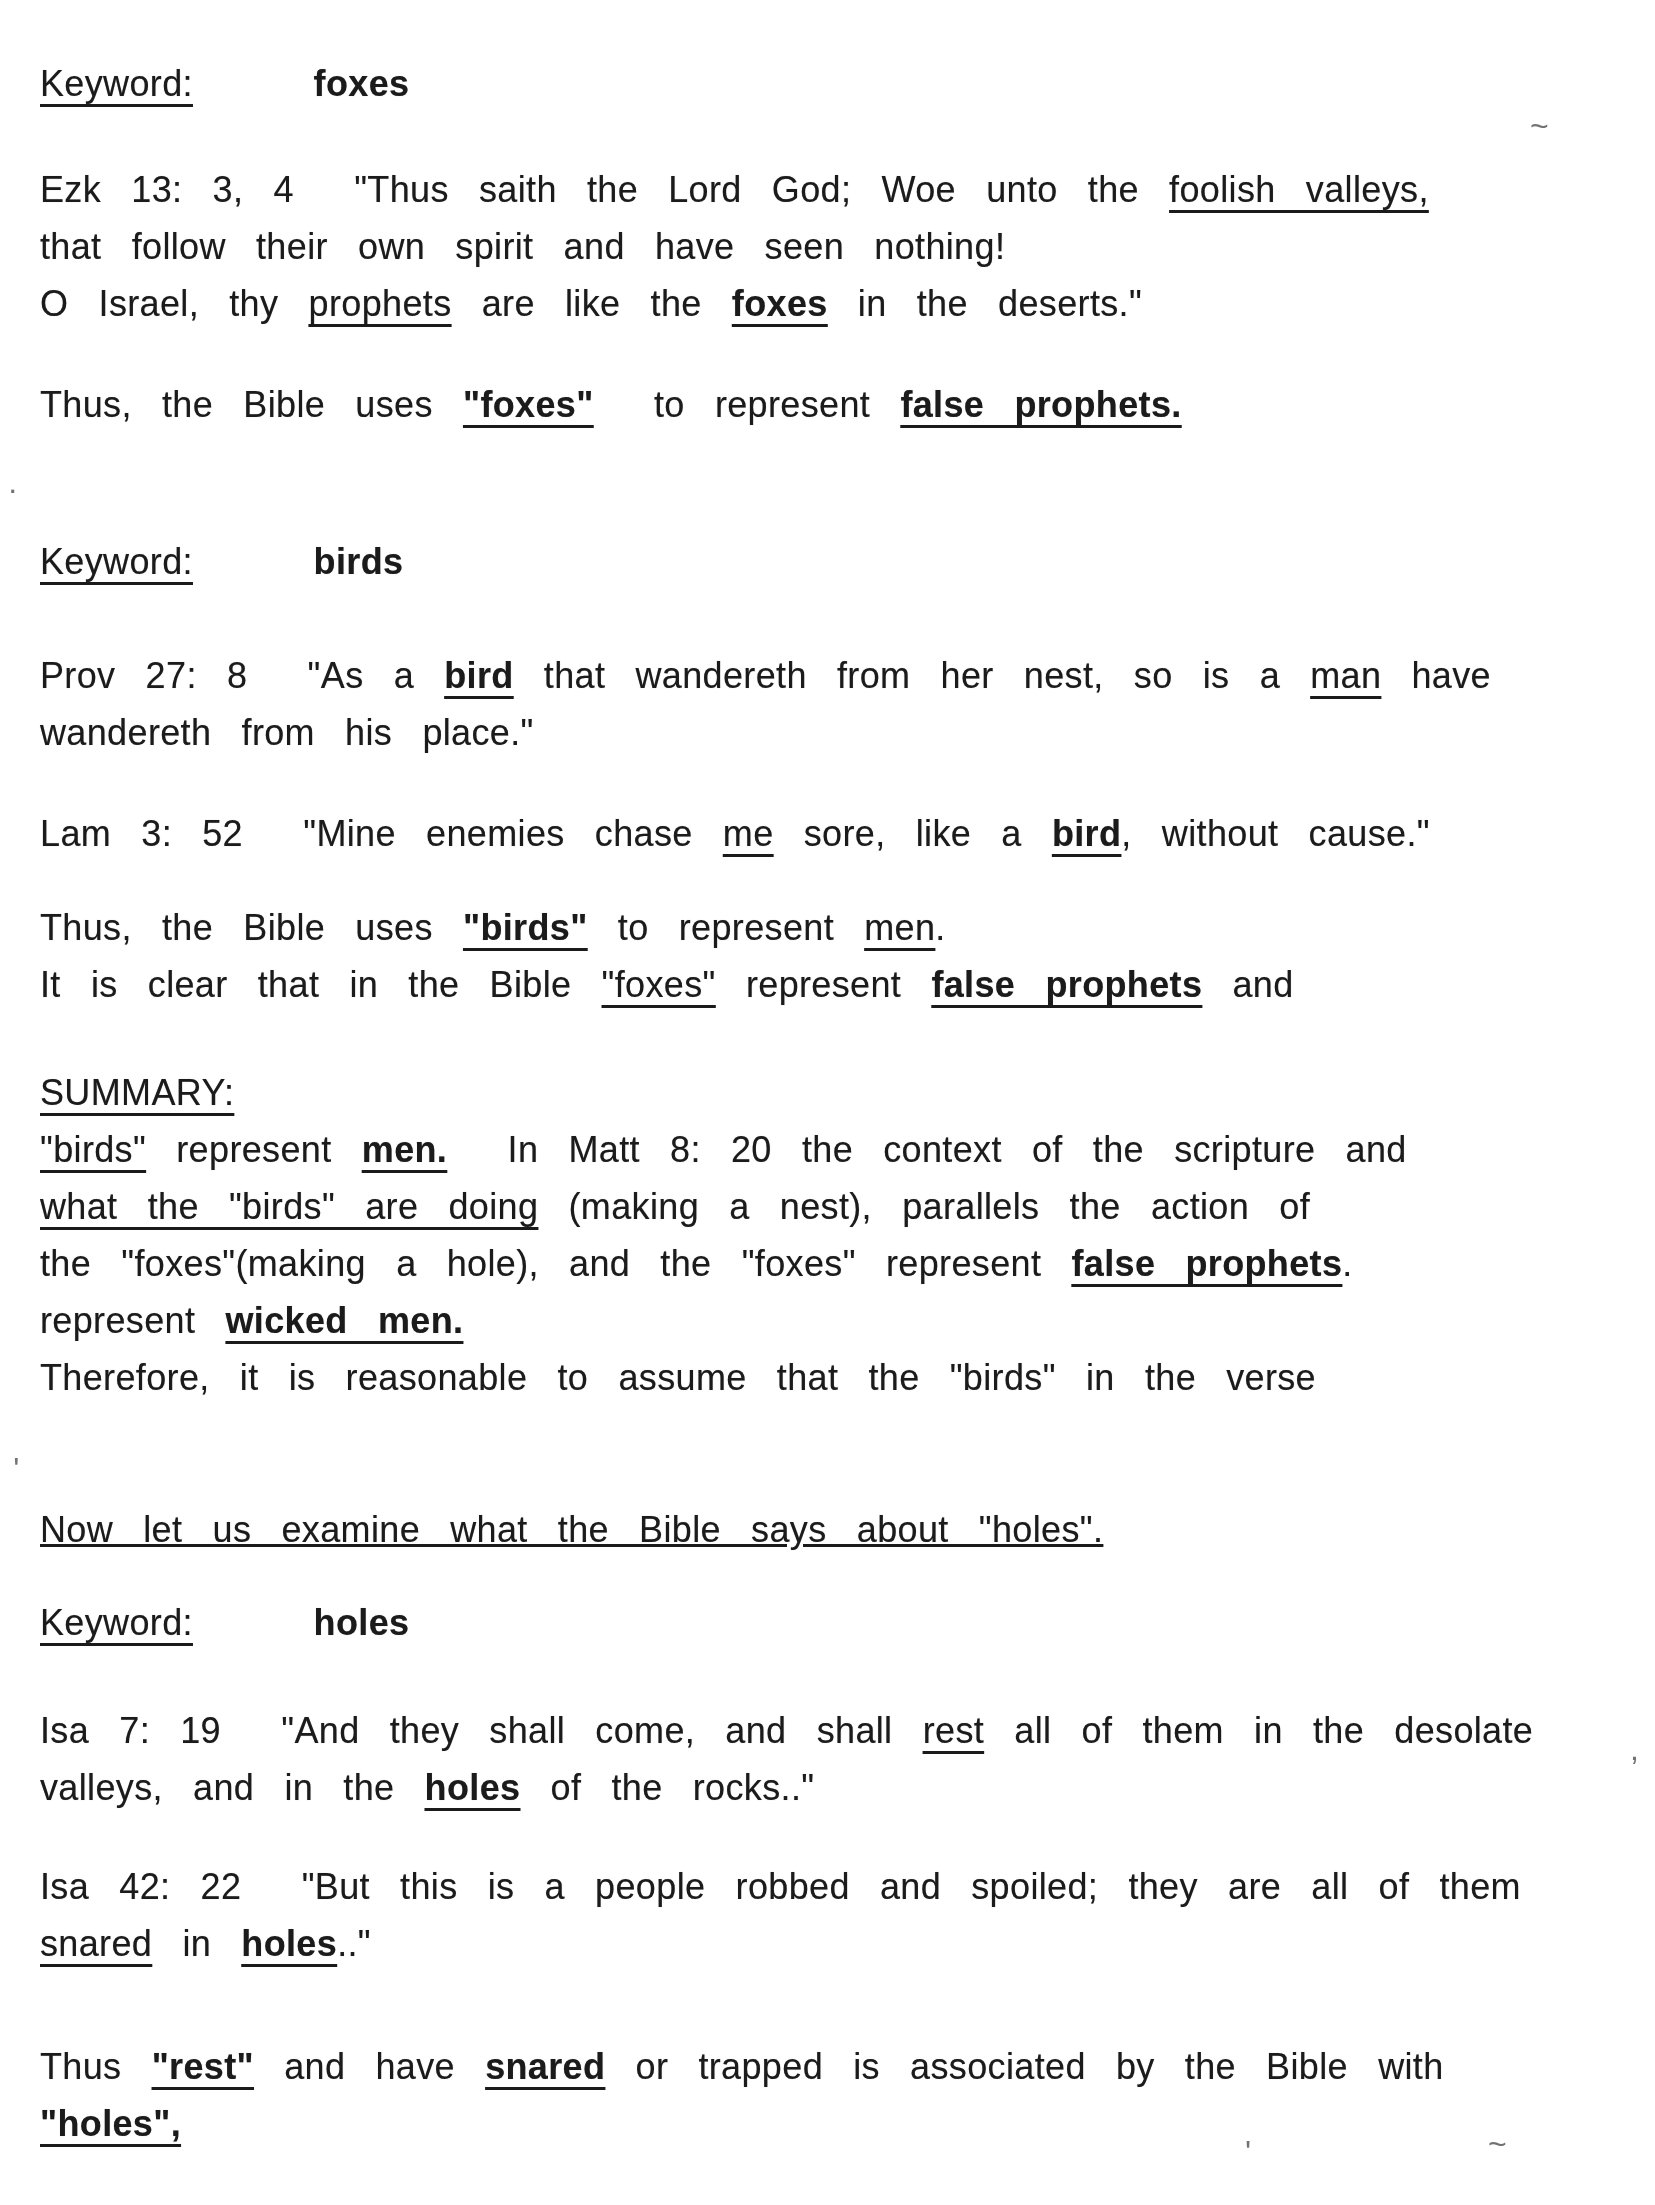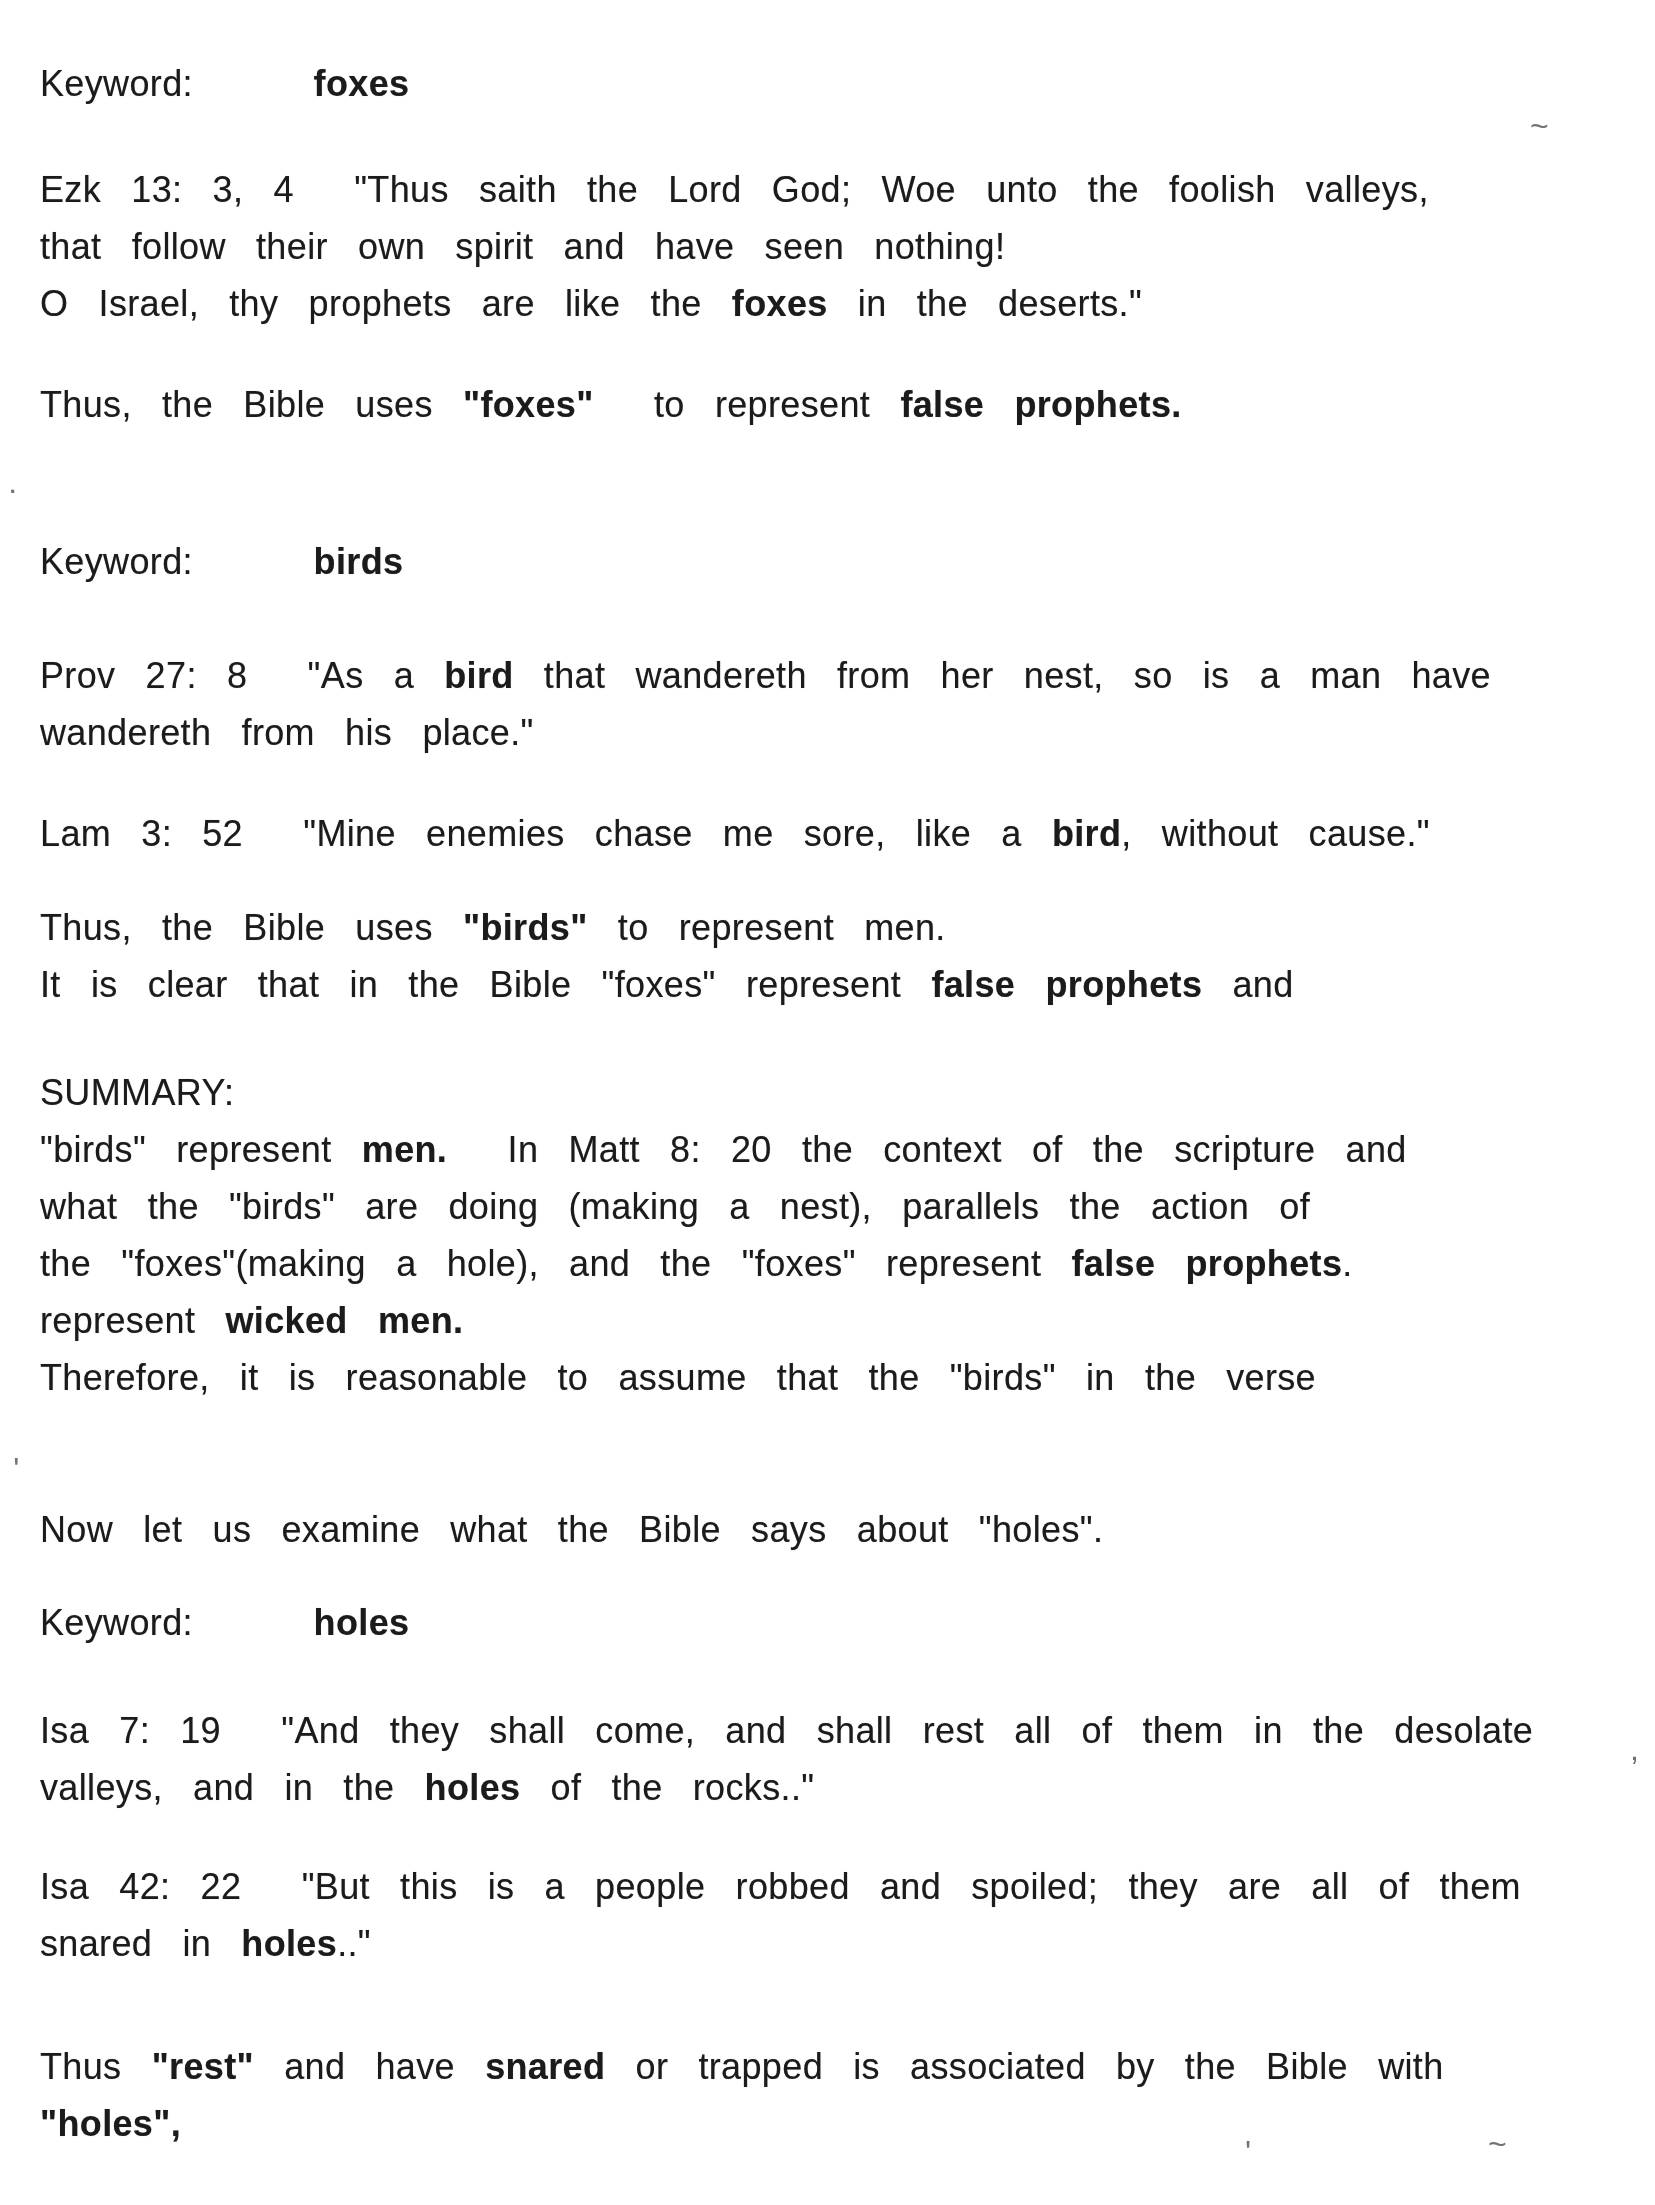--- a/index.html
+++ b/index.html
@@ -21,33 +21,34 @@
     line-height: 57px;
     color: #1b1b1b;
     letter-spacing: 0.01em;
     word-spacing: 0.55em;
     text-shadow: 0 0 0.8px rgba(0,0,0,0.38);
     white-space: nowrap;
   }
   .line { margin: 0; }
   .b { font-weight: 700; }
   .u {
+    text-decoration: underline;
     text-decoration-thickness: 2.5px;
     text-underline-offset: 7.5px;
   }
   .b.u { text-decoration-thickness: 3.3px; }
   
   .mt-a { margin-top: 49px; }
   .mt-b { margin-top: 44px; }
   .mt-c { margin-top: 100px; }
   .mt-d { margin-top: 57px; }
   .mt-e { margin-top: 44px; }
   .mt-f { margin-top: 37px; }
   .mt-g { margin-top: 51px; }
-  .mt-h { margin-top: 95px; }
+  .mt-h { margin-top: 95px; text-decoration: underline; }
   .mt-i { margin-top: 36px; }
   .mt-j { margin-top: 51px; }
   .mt-k { margin-top: 42px; }
   .mt-l { margin-top: 66px; }
   .artifact {
     position: absolute;
     font-size: 32px;
     line-height: 1;
     color: rgba(20,20,20,0.6);
     text-shadow: none;

